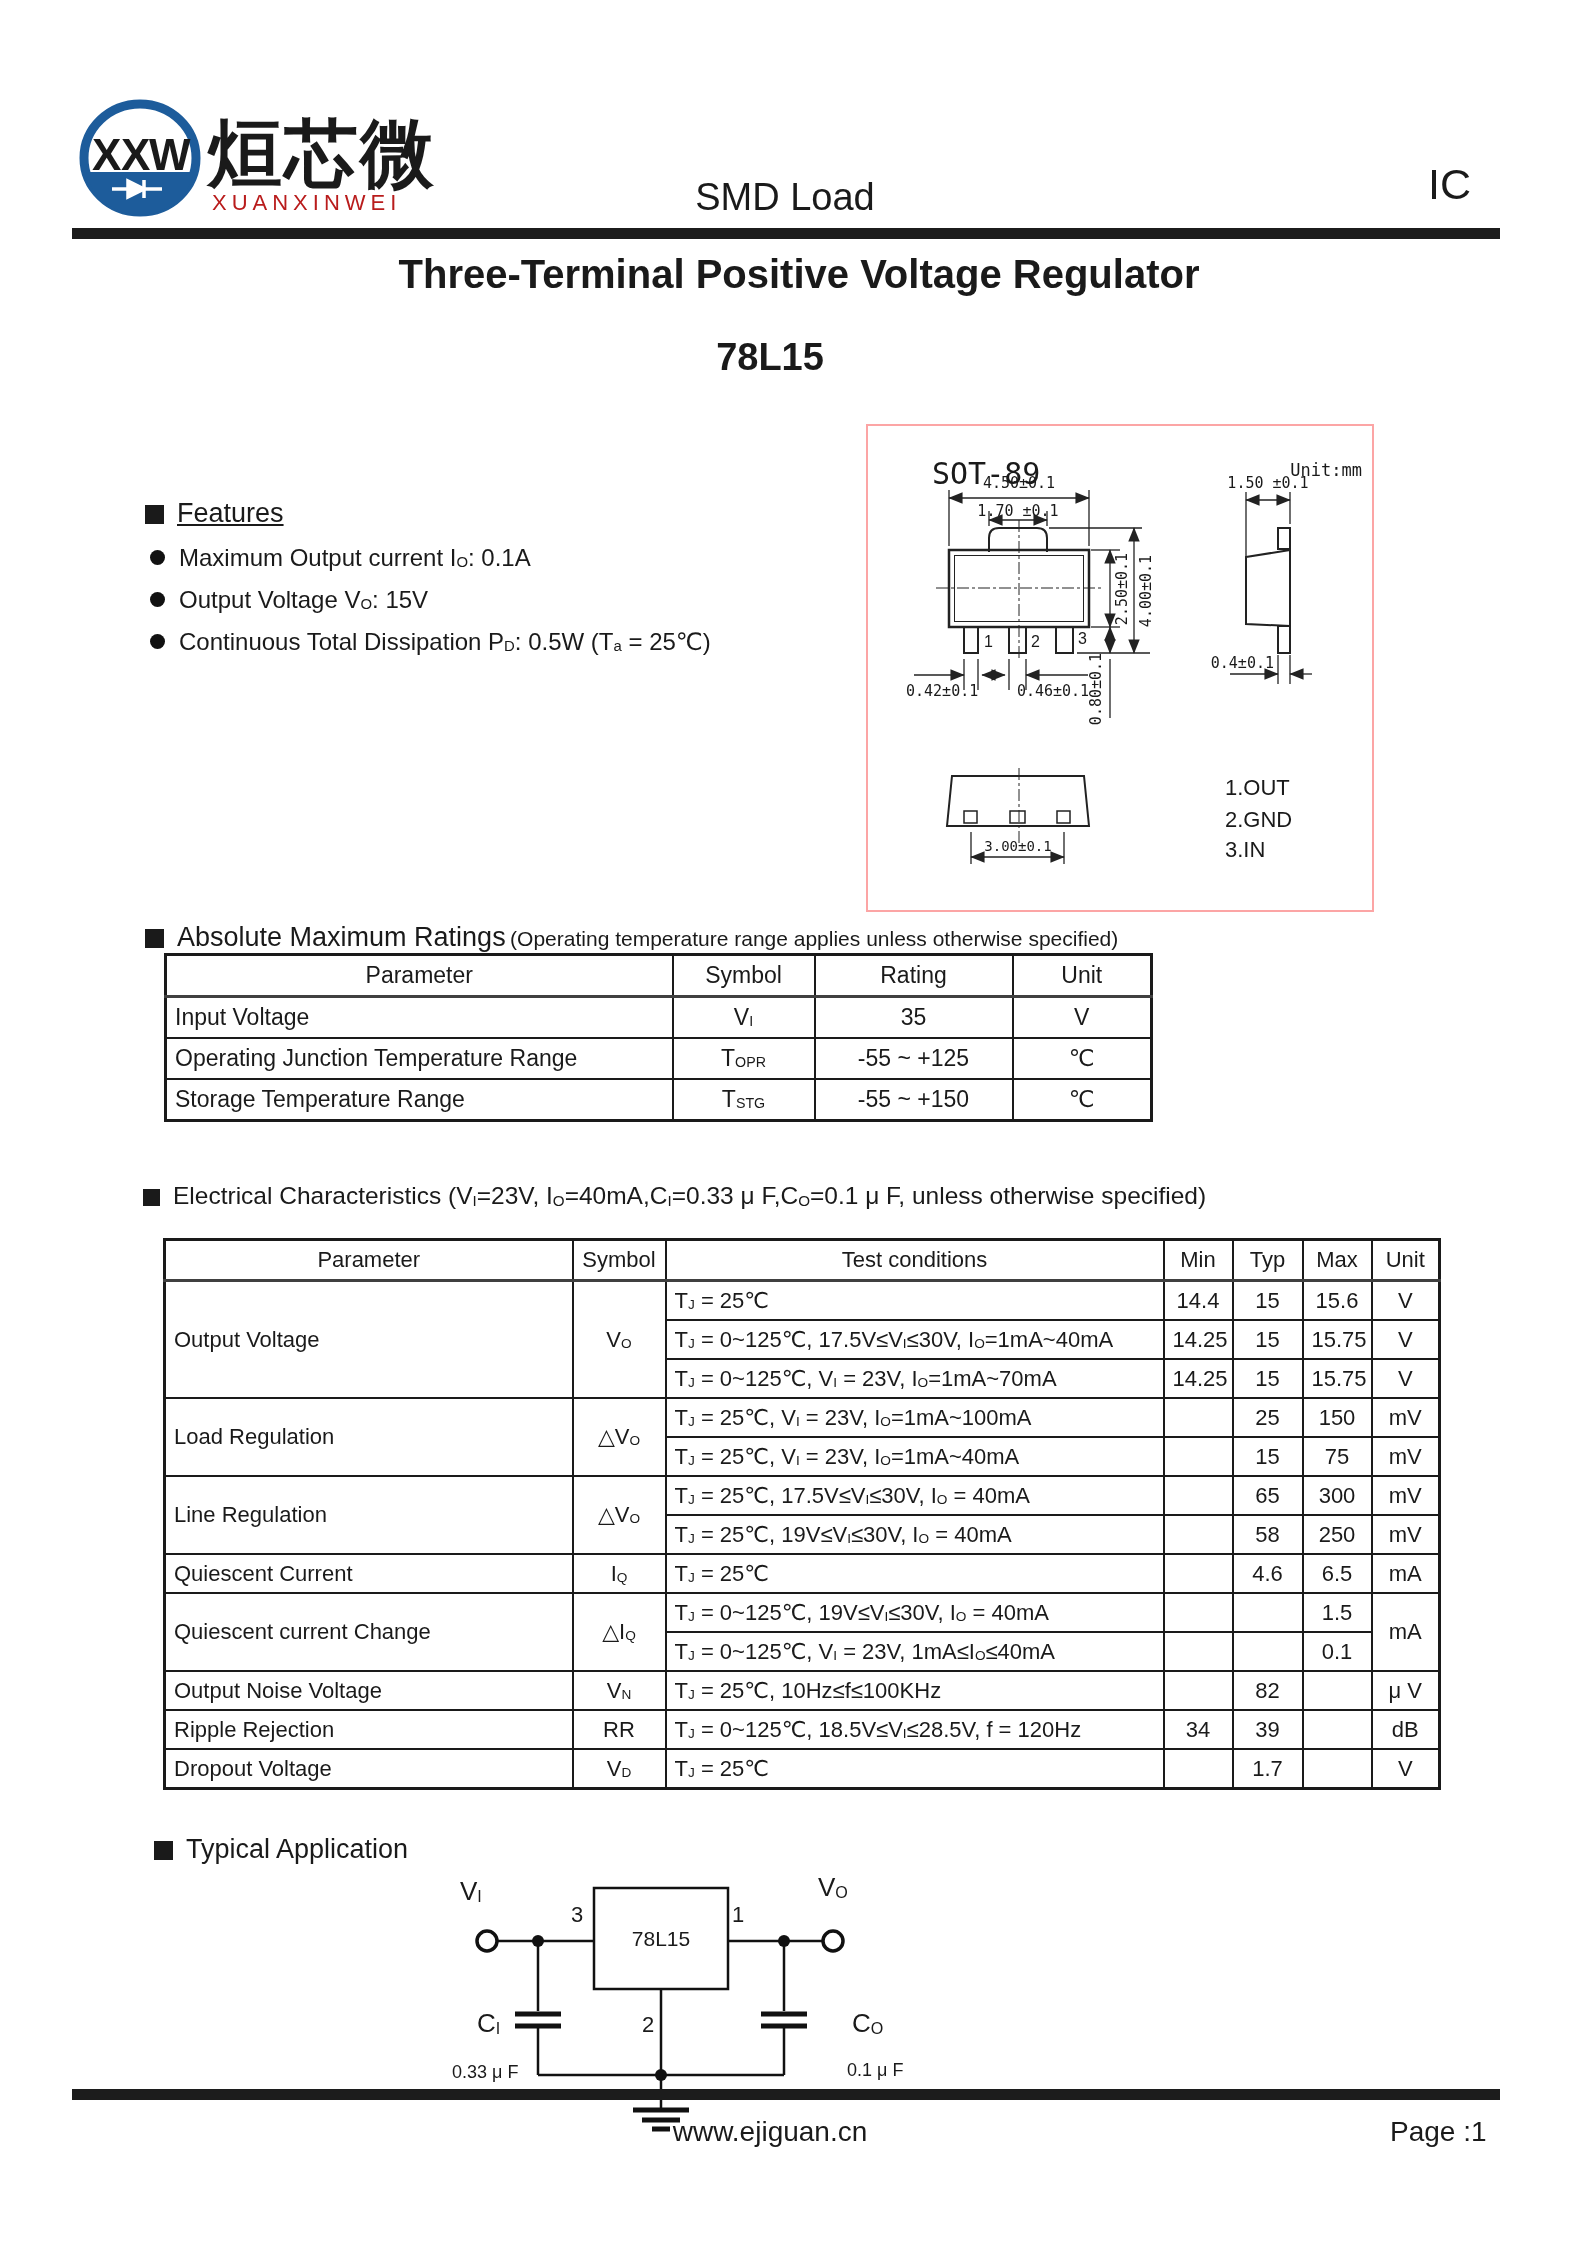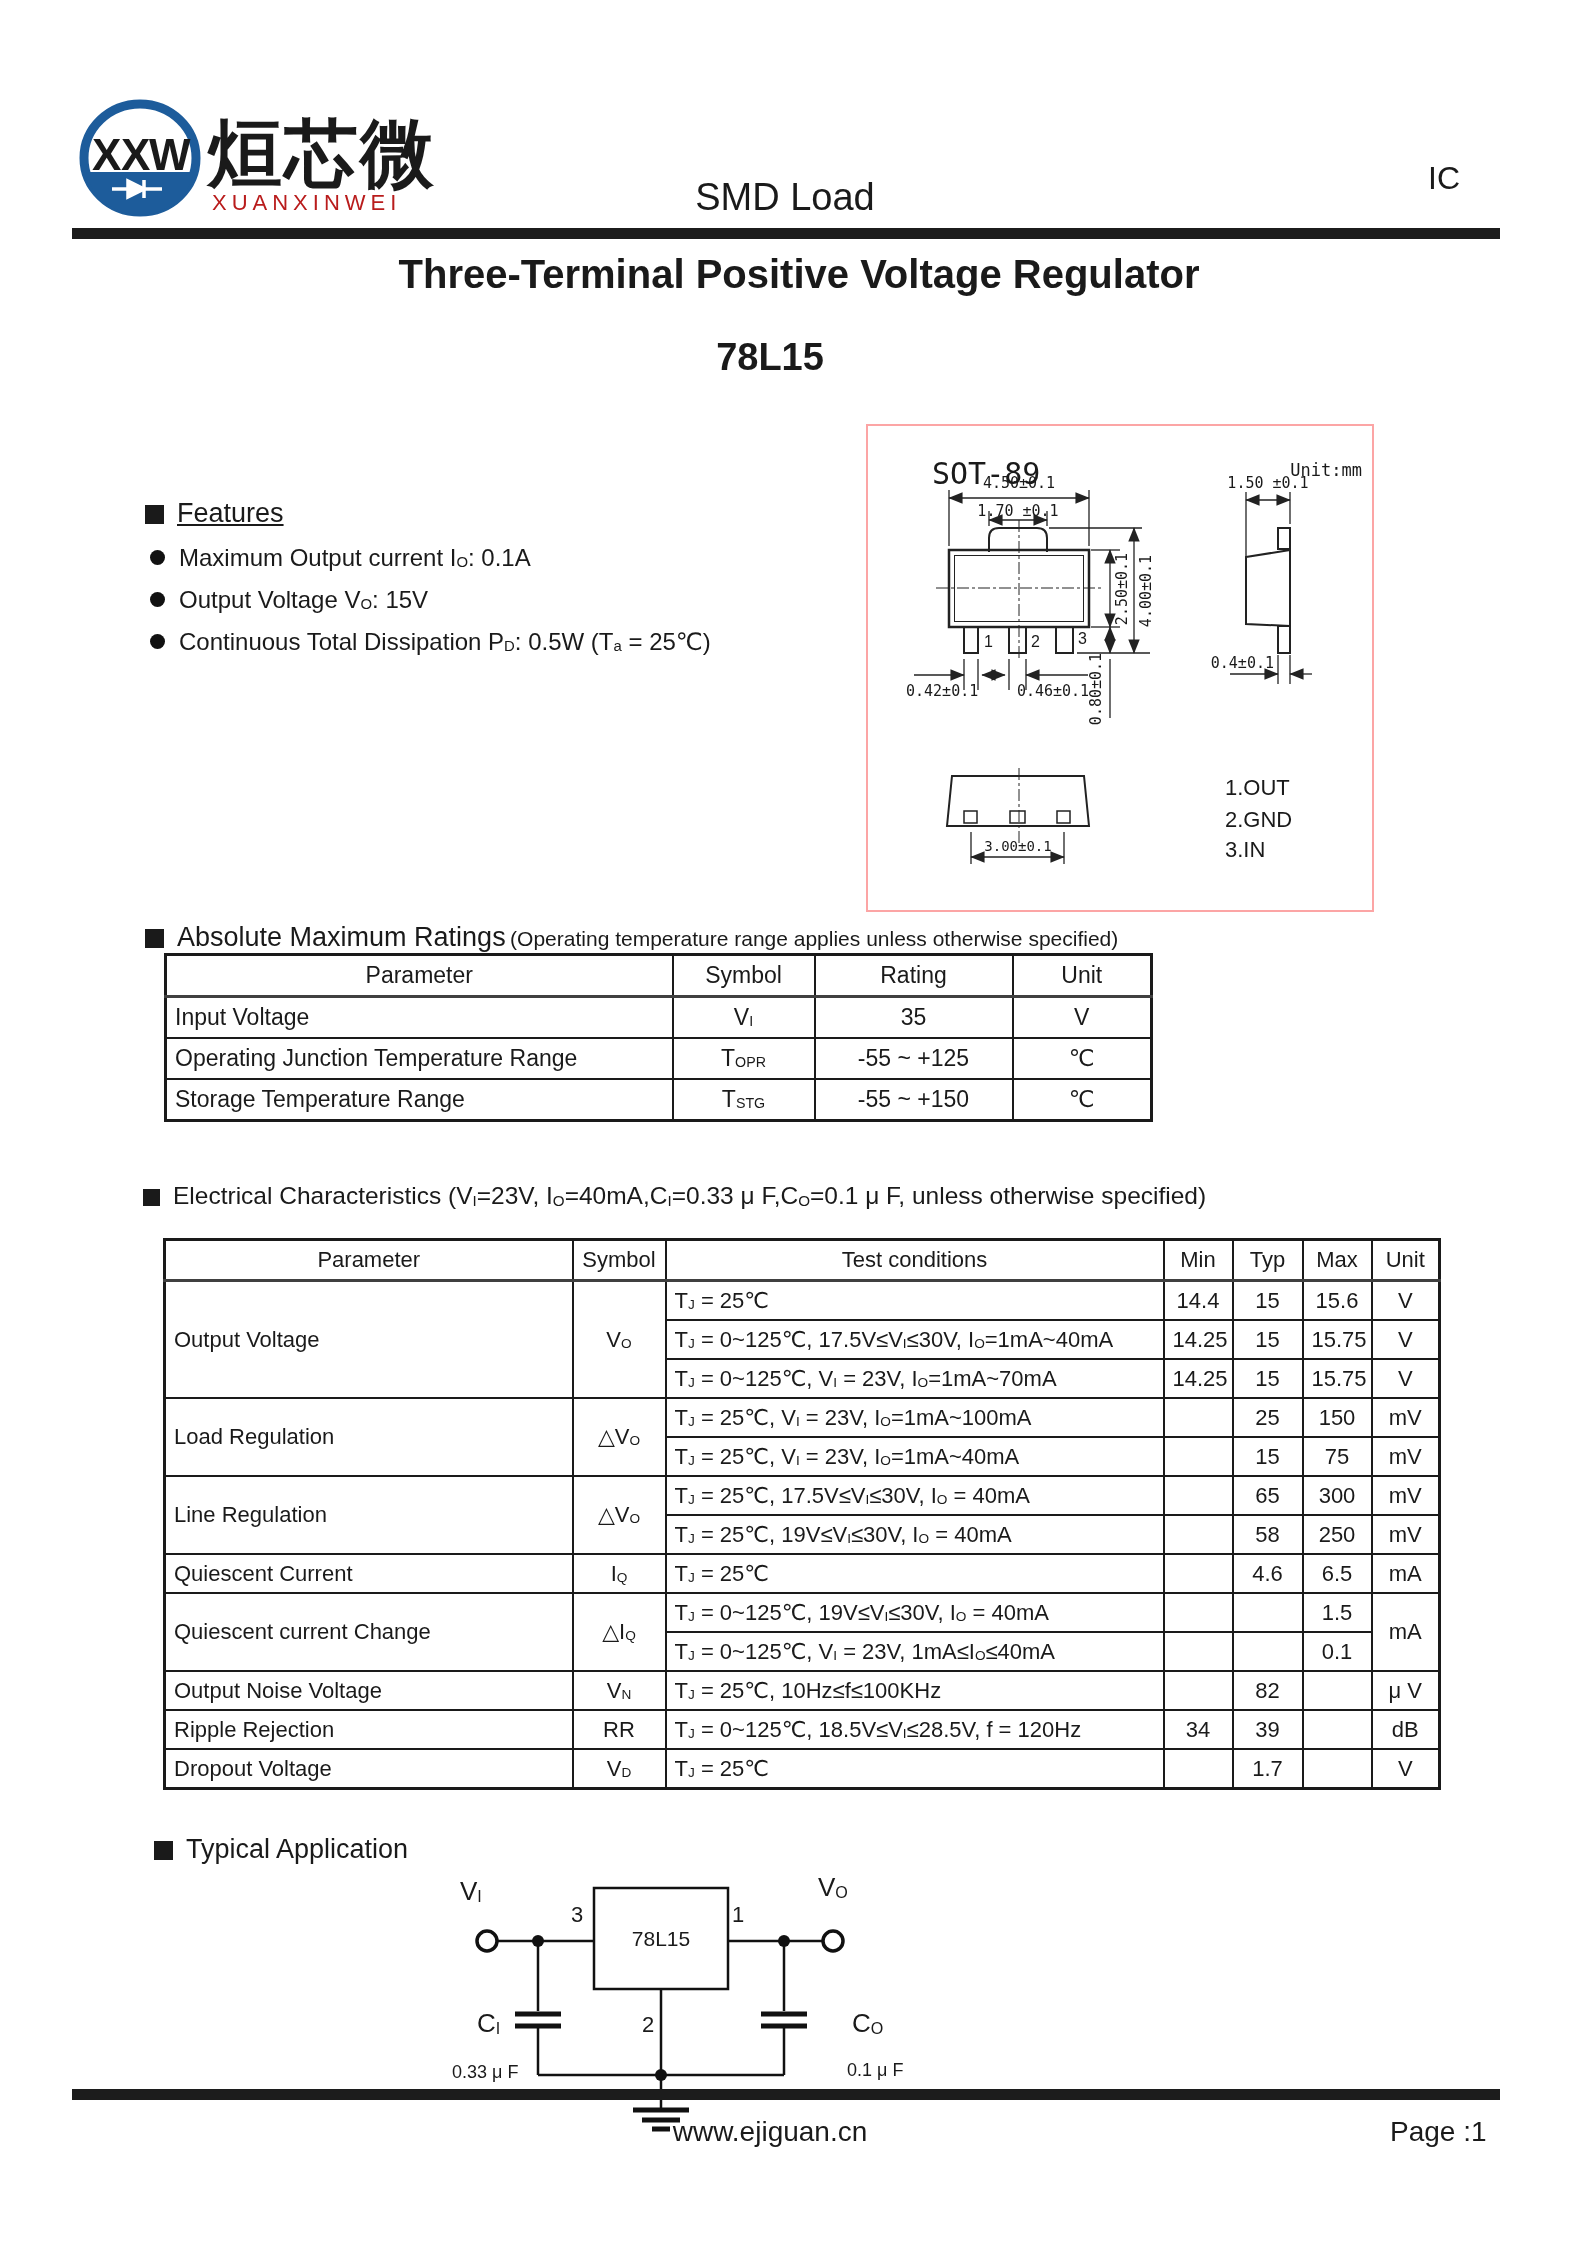--- a/index.html
+++ b/index.html
@@ -46,21 +46,21 @@
     <g stroke="#fff" stroke-width="3.5">
       <path d="M36,91 H52" fill="none"></path>
       <path d="M52,83 L68,91 L52,99 Z" fill="#fff"></path>
       <path d="M68,82 V100 M68,91 H86" fill="none"></path>
     </g>
   </svg>
   <div class="abs bold" style="left:208px;top:112px;font-size:74px;line-height:84px;letter-spacing:2px;">烜芯微</div>
   <div class="abs" style="left:212px;top:190px;font-size:22px;letter-spacing:5px;color:#b91c1c;">XUANXINWEI</div>
 
   <div class="abs ctr" style="left:620px;top:176px;width:330px;font-size:38px;">SMD Load</div>
-  <div class="abs" style="left:1428px;top:160px;font-size:32px;">IC</div>
+  <div class="abs" style="left:1428px;top:160px;font-size:43px;">IC</div>
 
   <div class="abs rule" style="left:72px;top:228px;width:1428px;"></div>
 
   <div class="abs ctr bold" style="left:85px;top:252px;width:1428px;font-size:40px;">Three-Terminal Positive Voltage Regulator</div>
   <div class="abs ctr bold" style="left:85px;top:336px;width:1370px;font-size:38px;">78L15</div>
 
   <div class="abs" style="left:866px;top:424px;width:474px;height:484px;border:2px solid #fca5a5;padding-left:30px;">
     <svg width="474" height="484" viewBox="0 0 474 484">
       <defs>
         <marker id="ar" viewBox="0 0 10 8" markerWidth="11" markerHeight="9" refX="9.5" refY="4" orient="auto-start-reverse">

